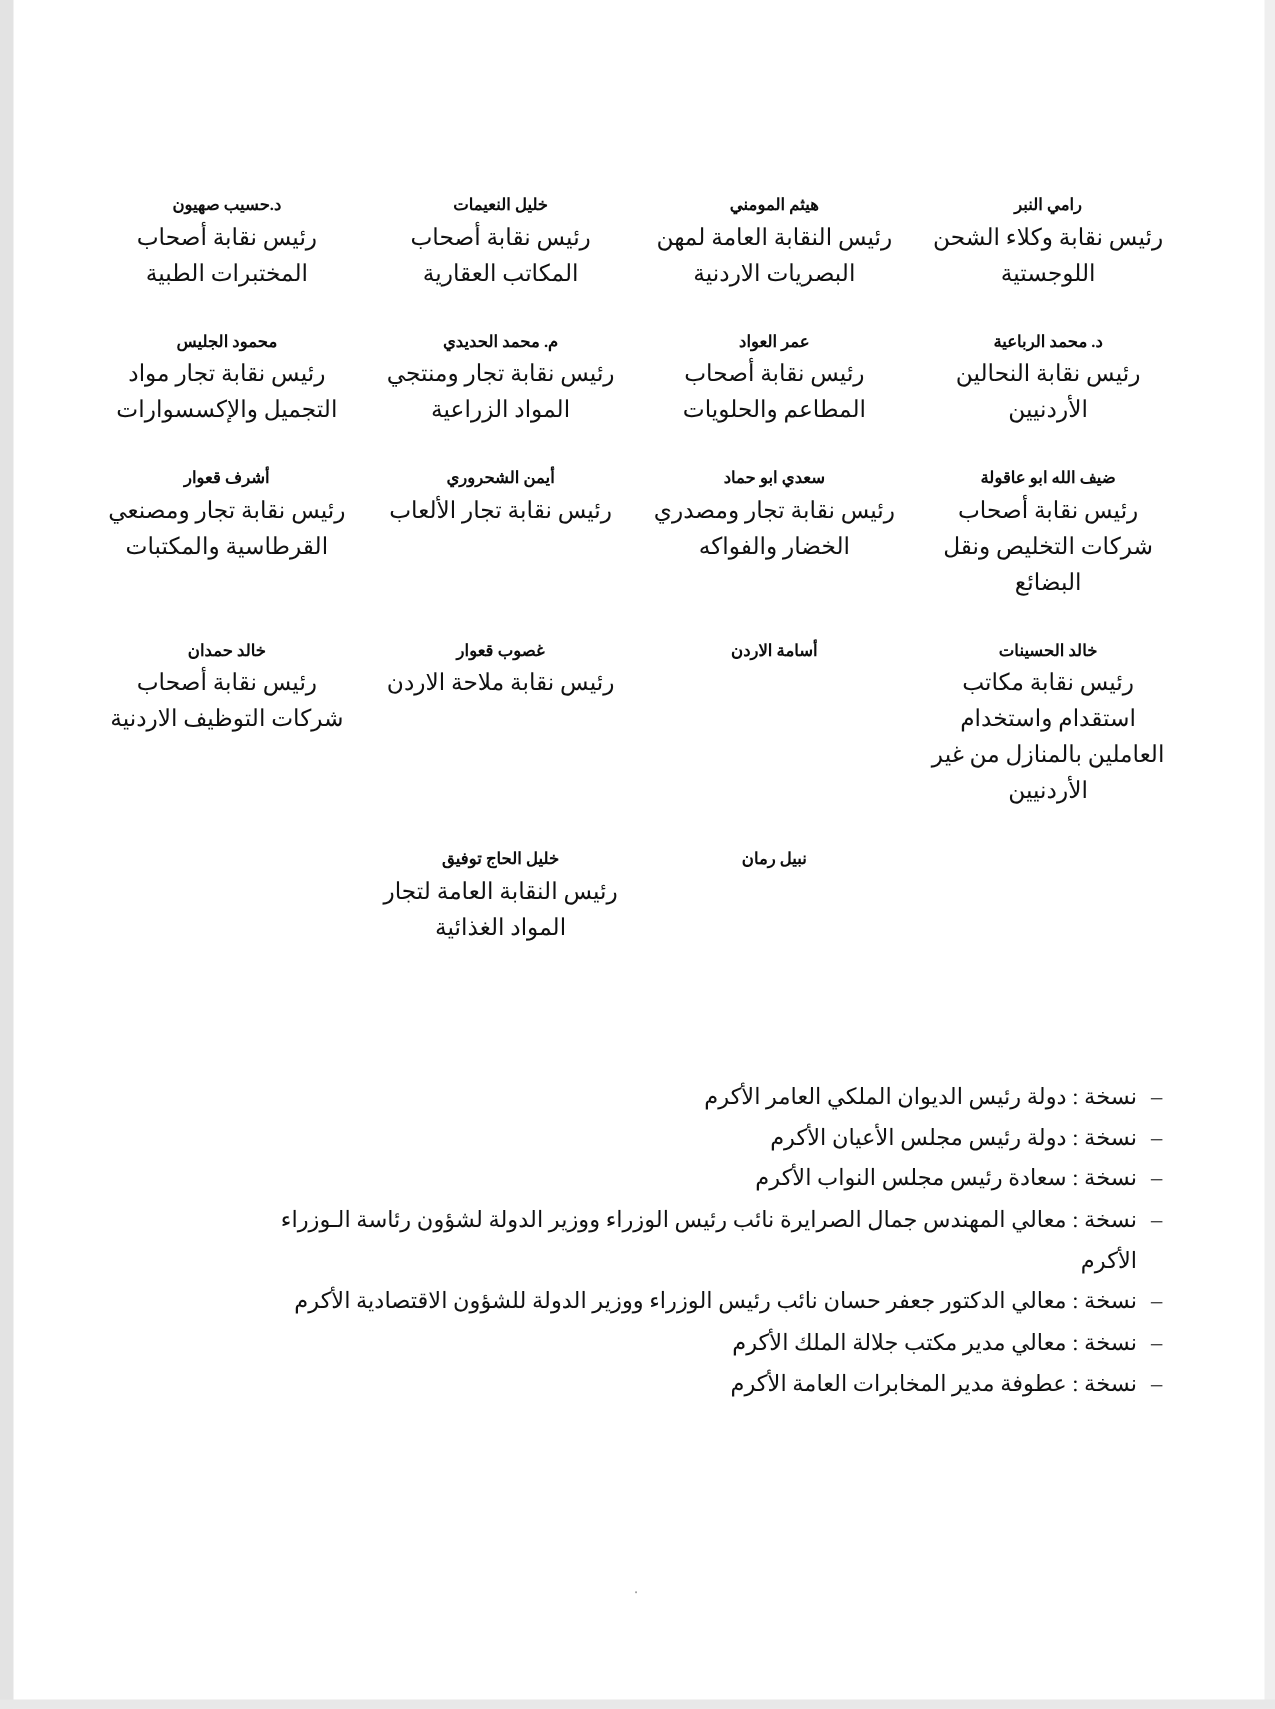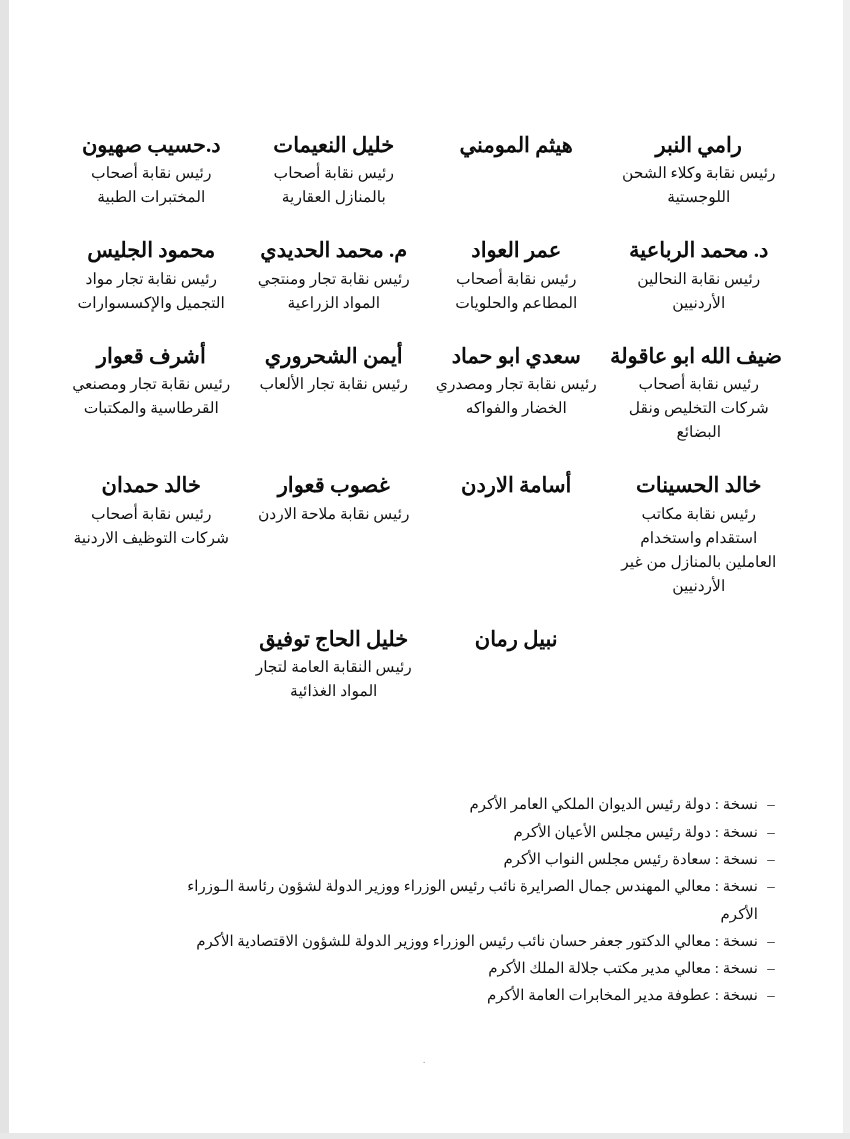--- a/index.html
+++ b/index.html
@@ -60,21 +60,21 @@
   .sig-cell {
     width: 25%;
     box-sizing: border-box;
     padding: 0 8px;
     text-align: center;
     direction: rtl;
   }
   .sig-cell.empty { visibility: hidden; }
   .sig-name {
     font-weight: bold;
-    font-size: 21px;
+    font-size: 11px;
     line-height: 1.45;
     color: #0d0d0d;
     margin-bottom: 1px;
     white-space: nowrap;
   }
   .sig-title {
     font-size: 15.5px;
     line-height: 1.55;
     color: #111111;
   }
@@ -127,24 +127,25 @@
 
     <div class="sig-grid">
 
       <div class="sig-row">
         <div class="sig-cell">
           <div class="sig-name">رامي النبر</div>
           <div class="sig-title">رئيس نقابة وكلاء الشحن اللوجستية</div>
         </div>
         <div class="sig-cell">
           <div class="sig-name">هيثم المومني</div>
+          <div class="sig-title">رئيس النقابة العامة لمهن البصريات الاردنية</div>
         </div>
         <div class="sig-cell">
           <div class="sig-name">خليل النعيمات</div>
-          <div class="sig-title">رئيس نقابة أصحاب بالمنازل العقارية</div>
+          <div class="sig-title">رئيس نقابة أصحاب المكاتب العقارية</div>
         </div>
         <div class="sig-cell">
           <div class="sig-name">د.حسيب صهيون</div>
           <div class="sig-title">رئيس نقابة أصحاب المختبرات الطبية</div>
         </div>
       </div>
 
       <div class="sig-row">
         <div class="sig-cell">
           <div class="sig-name">د. محمد الرباعية</div>

